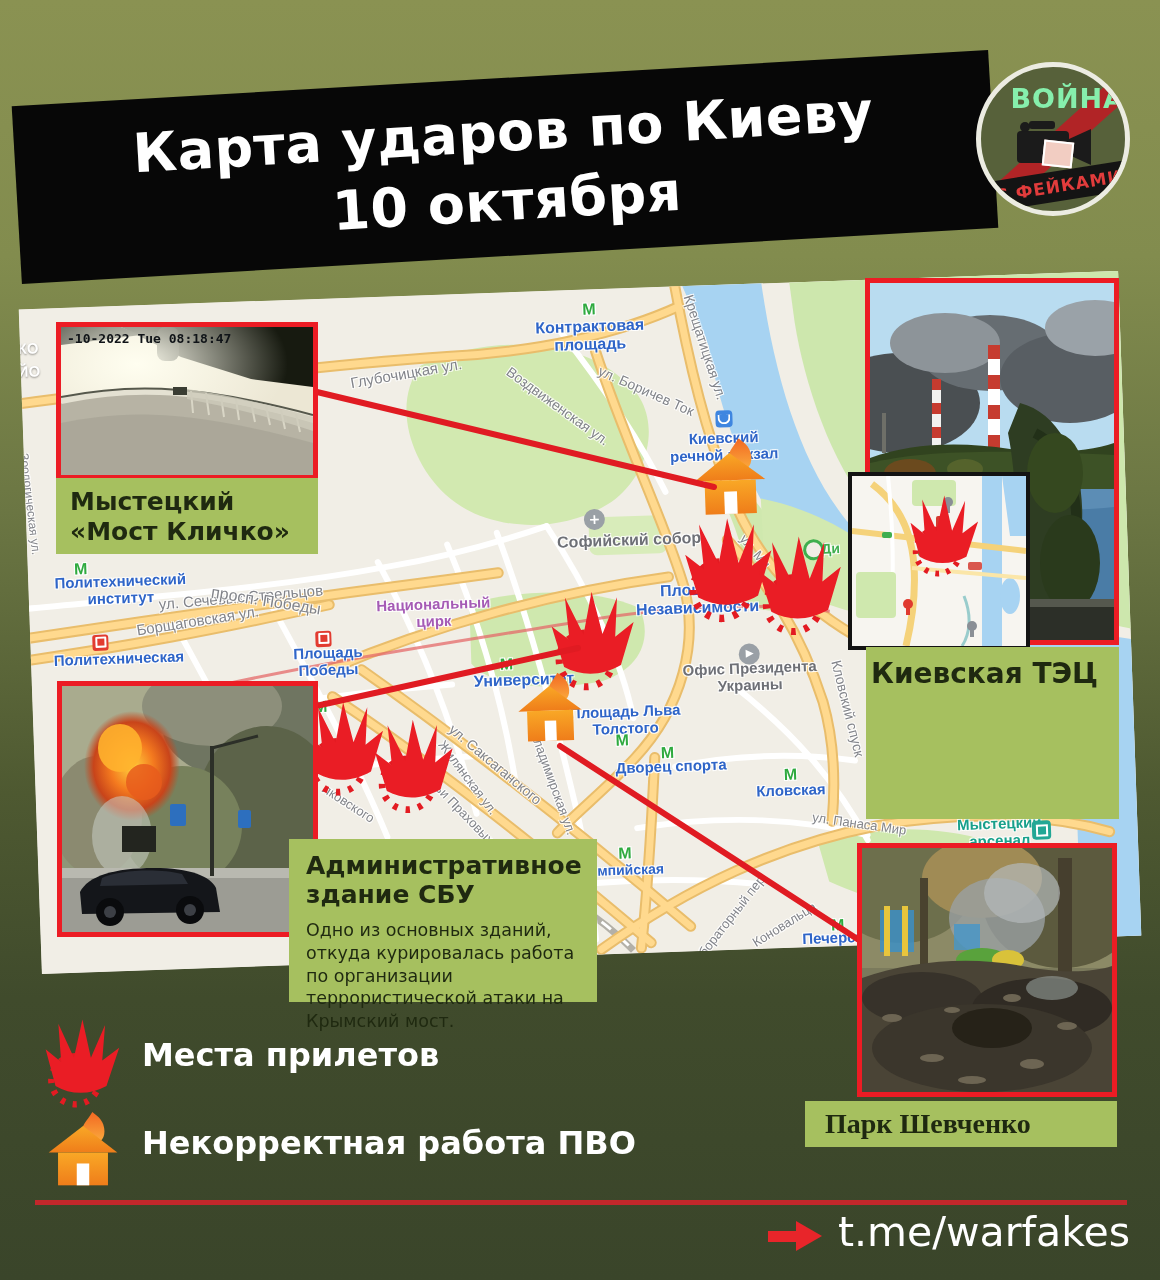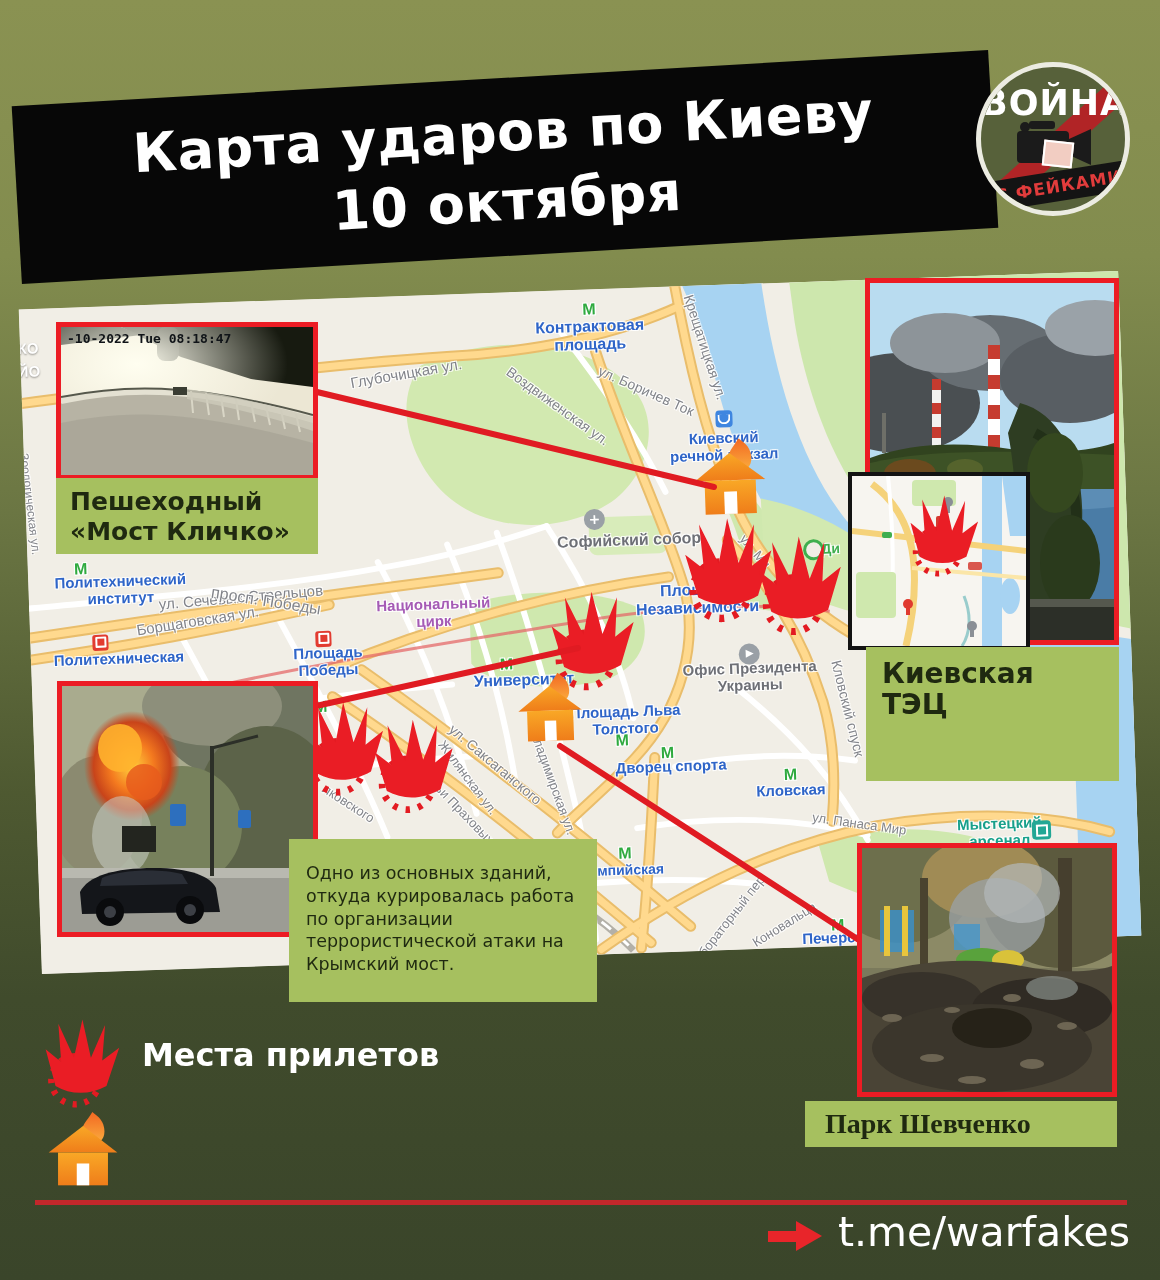--- a/index.html
+++ b/index.html
@@ -6,21 +6,21 @@
   .stage{position:relative;width:1160px;height:1280px;overflow:hidden;
     font-family:"DejaVu Sans",sans-serif;
     background:linear-gradient(180deg,#8a9252 0%,#828c4e 20%,#6b7643 40%,#4e5931 62%,#404b2c 78%,#3a452a 100%);}
   
   .banner{position:absolute;left:16px;top:78px;width:978px;height:178px;background:#070707;
     transform:rotate(-3.3deg);display:flex;flex-direction:column;justify-content:center;align-items:center;z-index:30;}
   .banner .t{color:#fff;font-weight:bold;font-size:54px;line-height:1.28;letter-spacing:.5px;text-align:center;}
   
   .logo{position:absolute;left:976px;top:62px;width:154px;height:154px;border-radius:50%;
     background:#57613a;border:5px solid #ecece2;box-sizing:border-box;z-index:31;overflow:hidden;}
-  .logo .top{position:absolute;top:16px;width:100%;text-align:center;color:#ffffff;font-weight:bold;font-size:35px;letter-spacing:1px;}
+  .logo .top{position:absolute;top:16px;width:100%;text-align:right;color:#86efac;font-weight:bold;font-size:27px;letter-spacing:1px;}
   .logo .cam{position:absolute;left:26px;top:50px;}
   .logo .slash{position:absolute;left:8px;top:60px;width:150px;height:24px;background:#b92025;transform:rotate(-42deg);transform-origin:center;opacity:.92;}
   .logo .film{position:absolute;left:62px;top:74px;width:26px;height:22px;background:#f2cdc2;border:2px solid #fff;transform:rotate(6deg);}
   .logo .ribbon{position:absolute;left:-12px;top:104px;width:180px;height:30px;background:#141414;transform:rotate(-9deg);
     display:flex;align-items:center;justify-content:center;}
   .logo .ribbon span{color:#e23c3c;font-weight:bold;font-size:17px;letter-spacing:1px;}
   
   .map{position:absolute;left:30px;top:290px;width:1100px;height:665px;background:#f1eee6;
     transform:rotate(-2deg);overflow:hidden;z-index:10;}
   .map svg.art{position:absolute;left:0;top:0;}
@@ -51,21 +51,21 @@
   
   .photo{position:absolute;border:5px solid #ec1c24;box-sizing:border-box;overflow:hidden;z-index:40;background:#888;}
   .plabel{position:absolute;background:#a6c05f;color:#1f2910;box-sizing:border-box;z-index:46;font-family:"DejaVu Sans",sans-serif;}
   .ph-bridge{left:56px;top:322px;width:262px;height:158px;}
   .lb-bridge{left:56px;top:478px;width:262px;height:76px;padding:9px 14px;font-weight:bold;font-size:25px;line-height:1.2;white-space:pre-line;}
   .ph-sbu{left:57px;top:681px;width:261px;height:256px;}
   .lb-sbu{left:289px;top:839px;width:308px;height:163px;padding:13px 17px;}
   .lb-sbu .h{font-weight:bold;font-size:25px;line-height:1.14;}
   .lb-sbu .b{font-size:17.5px;line-height:1.3;margin-top:10px;font-weight:500;}
   .ph-tec{left:865px;top:278px;width:254px;height:367px;}
-  .lb-tec{left:866px;top:647px;width:253px;height:134px;padding:12px 16px;}
+  .lb-tec{left:866px;top:647px;width:253px;height:172px;padding:12px 5px;}
   .lb-tec .h{font-weight:bold;font-size:28px;line-height:1.1;}
   .lb-tec .b{font-size:15px;line-height:1.28;margin-top:8px;font-weight:500;}
   .inset{position:absolute;left:848px;top:472px;width:174px;height:170px;border:4px solid #131313;background:#f7f5f0;z-index:45;box-sizing:content-box;overflow:hidden;}
   .ph-park{left:857px;top:843px;width:260px;height:254px;}
   .lb-park{left:805px;top:1101px;width:312px;height:46px;padding:7px 20px;font-weight:bold;font-size:28px;font-family:Liberation Serif, serif;}
   .cam-ts{position:absolute;left:6px;top:4px;font-family:"DejaVu Sans Mono",monospace;font-weight:bold;font-size:13px;color:#101418;z-index:2;}
   
   .legend-ic{position:absolute;z-index:30;}
   .legend-tx{position:absolute;color:#fff;font-weight:bold;font-size:32px;z-index:30;font-family:"DejaVu Sans",sans-serif;}
   .divider{position:absolute;left:35px;top:1200px;width:1092px;height:5px;background:#c2272b;z-index:30;}
@@ -292,21 +292,21 @@
       <path d="M0,74 C60,62 120,56 252,92" fill="none" stroke="#e4e1d2" stroke-width="6"></path>
       <path d="M0,70 C60,58 124,54 252,88" fill="none" stroke="#56584c" stroke-width="2"></path>
       <g stroke="#d9d6c6" stroke-width="2">
         <path d="M130,64 l2,22 M145,66 l3,22 M160,69 l3,21 M175,72 l3,21 M190,75 l4,20 M205,79 l4,19 M220,83 l4,19 M235,87 l4,18"></path>
       </g>
       <path d="M126,62 C168,68 210,78 252,90 L252,104 C210,90 168,80 126,72 Z" fill="#cdcaba" opacity="0.8"></path>
       <rect x="112" y="60" width="14" height="8" fill="#3a3d33"></rect>
       <path d="M0,96 C60,84 120,80 252,116 L252,148 L0,148 Z" fill="#a5a294" opacity="0.7"></path>
     </svg>
   </div>
-  <div class="plabel lb-bridge">Пешеходный
+  <div class="plabel lb-bridge">Мыстецкий
 «Мост Кличко»</div>
 
   <div class="photo ph-sbu">
     <svg width="251" height="246" viewBox="0 0 251 246">
       <rect width="251" height="246" fill="#8f9678"></rect>
       <rect width="251" height="110" fill="#a9ab8e"></rect>
       <ellipse cx="190" cy="40" rx="90" ry="55" fill="#6f7561"></ellipse>
       <ellipse cx="150" cy="20" rx="70" ry="40" fill="#8d8f7b"></ellipse>
       <ellipse cx="205" cy="120" rx="70" ry="80" fill="#5c6349"></ellipse>
       <ellipse cx="120" cy="140" rx="60" ry="60" fill="#77815c"></ellipse>
@@ -330,20 +330,21 @@
       <rect x="60" y="140" width="34" height="26" fill="#23251f"></rect>
       <path d="M18,206 C26,190 52,182 92,182 C128,182 148,190 154,202 L158,226 L20,228 Z" fill="#14161a"></path>
       <path d="M40,192 C56,184 96,182 120,188 L126,198 L38,200 Z" fill="#2a2e36"></path>
       <circle cx="48" cy="226" r="14" fill="#0a0b0d"></circle>
       <circle cx="48" cy="226" r="6" fill="#3c3f45"></circle>
       <circle cx="128" cy="224" r="14" fill="#0a0b0d"></circle>
       <circle cx="128" cy="224" r="6" fill="#3c3f45"></circle>
     </svg>
   </div>
   <div class="plabel lb-sbu">
+    <div class="h">Административное здание СБУ</div>
     <div class="b">Одно из основных зданий, откуда курировалась работа по организации террористической атаки на Крымский мост.</div>
   </div>
 
   <div class="photo ph-tec">
     <svg width="244" height="357" viewBox="0 0 244 357">
       <rect width="244" height="357" fill="#bcdcEF"></rect>
       <rect width="244" height="200" fill="#b9dcf0"></rect>
       <ellipse cx="30" cy="120" rx="80" ry="50" fill="#4a4f52"></ellipse>
       <ellipse cx="120" cy="70" rx="70" ry="38" fill="#666d72"></ellipse>
       <ellipse cx="200" cy="95" rx="70" ry="45" fill="#585e63"></ellipse>
@@ -443,20 +444,21 @@
   <div class="plabel lb-park">Парк Шевченко</div>
 
   <svg class="legend-ic" style="left:38px;top:1018px" width="86" height="92" viewBox="0 0 120 130">
     <use href="#sym-explosion" width="120" height="130"></use>
   </svg>
   <div class="legend-tx" style="left:142px;top:1036px">Места прилетов</div>
 
   <svg class="legend-ic" style="left:44px;top:1112px" width="78" height="78" viewBox="0 0 100 100">
     <use href="#sym-house" width="100" height="100"></use>
   </svg>
+  <div class="legend-tx" style="left:142px;top:1124px">Некорректная работа ПВО</div>
 
   <div class="divider"></div>
 
   <svg class="footer-arrow" width="54" height="30" viewBox="0 0 54 30">
     <rect x="0" y="10" width="28" height="11" fill="#e8252a"></rect>
     <polygon points="28,0 28,30 54,15" fill="#e8252a"></polygon>
   </svg>
   <div class="footer-url">t.me/warfakes</div>
 
 </div>

